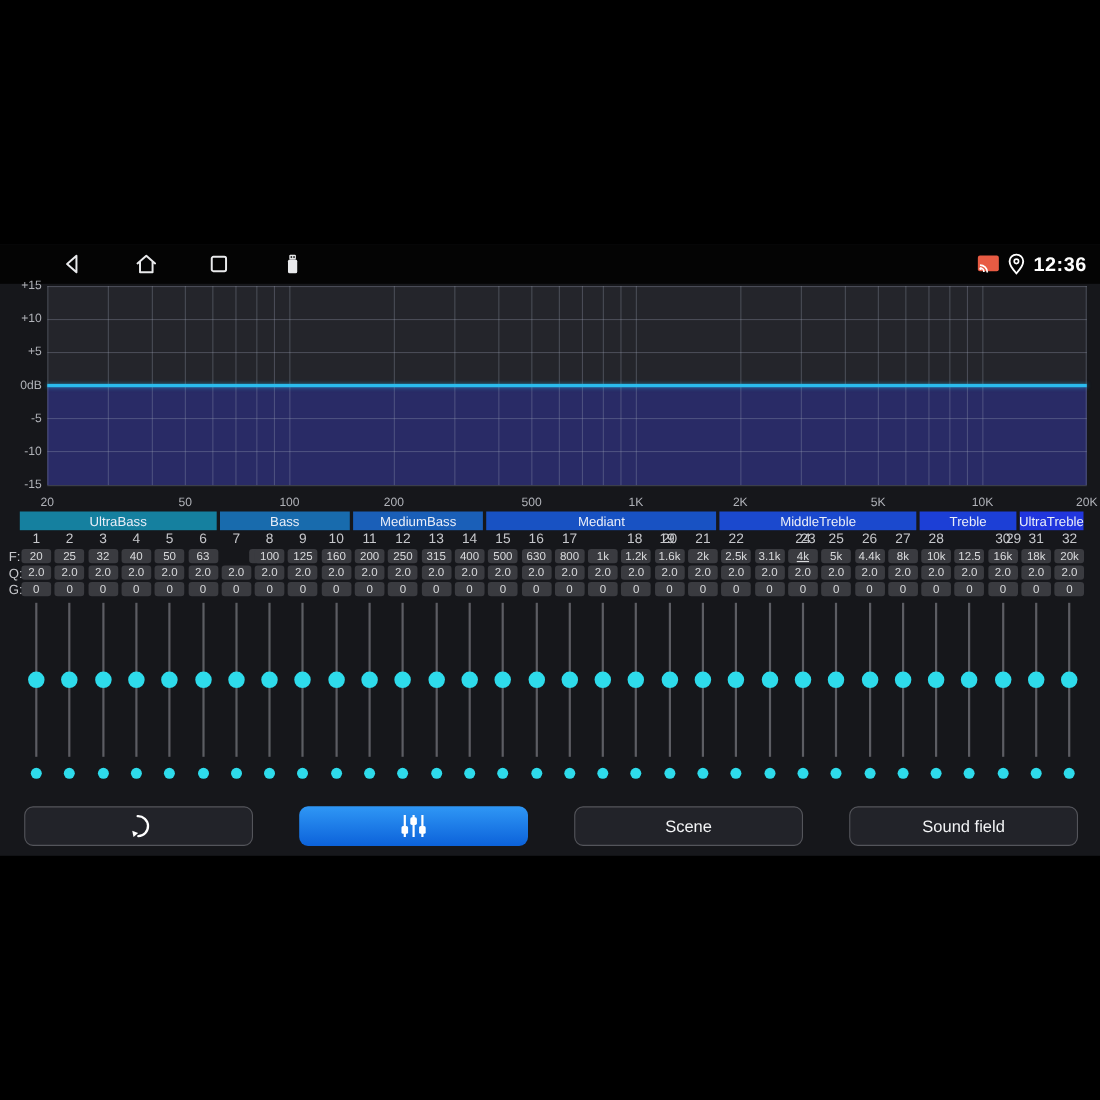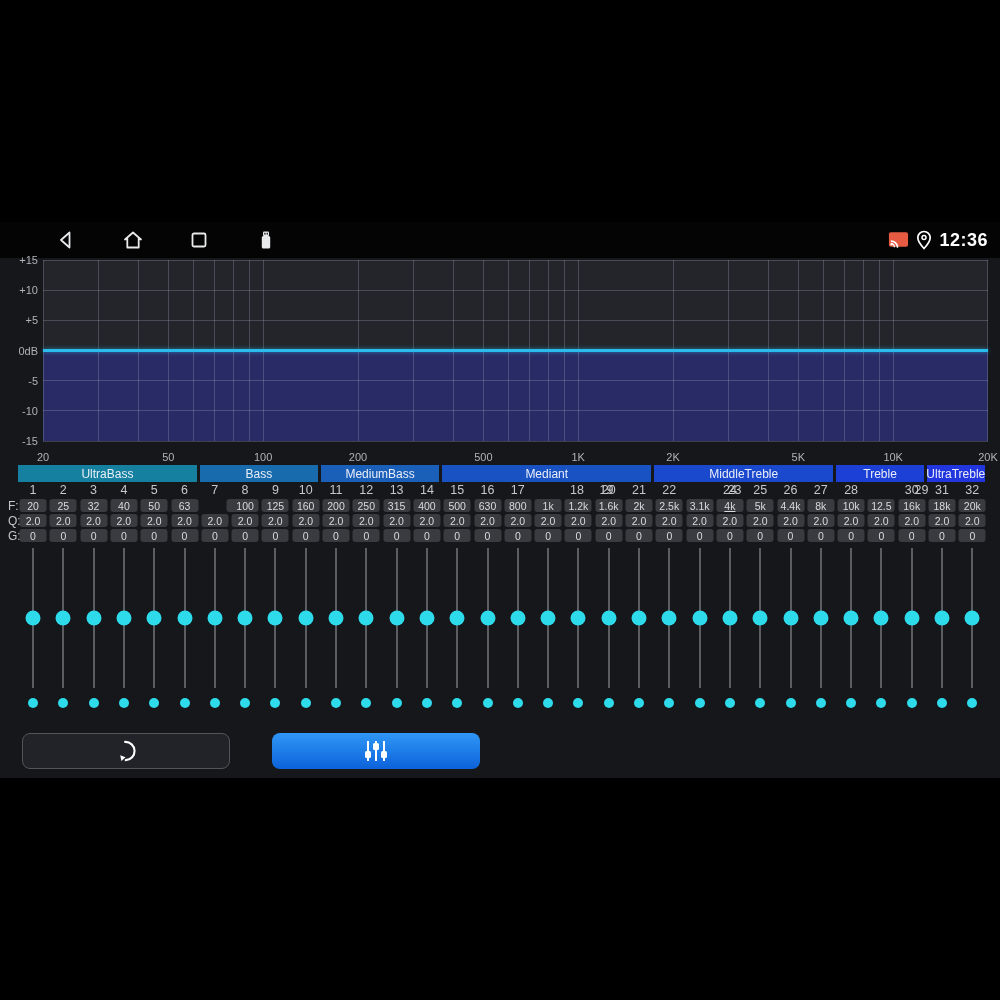--- a/index.html
+++ b/index.html
@@ -401,15 +401,21 @@
     <div class="btn active" style="left:272px">
       <svg width="30" height="26" viewBox="0 0 30 26">
         <line x1="7" y1="3" x2="7" y2="23" stroke="#fff" stroke-width="2"></line>
         <line x1="15" y1="3" x2="15" y2="23" stroke="#fff" stroke-width="2"></line>
         <line x1="23" y1="3" x2="23" y2="23" stroke="#fff" stroke-width="2"></line>
         <rect x="4" y="13" width="6" height="7" rx="1.5" fill="#fff"></rect>
         <rect x="12" y="5" width="6" height="7" rx="1.5" fill="#fff"></rect>
         <rect x="20" y="13" width="6" height="7" rx="1.5" fill="#fff"></rect>
       </svg>
     </div>
+    <div class="btn" style="left:522px">
+      <span>Scene</span>
+    </div>
+    <div class="btn" style="left:772px">
+      <span>Sound field</span>
+    </div>
 
   </div>
 </div>
 
 </body></html>

